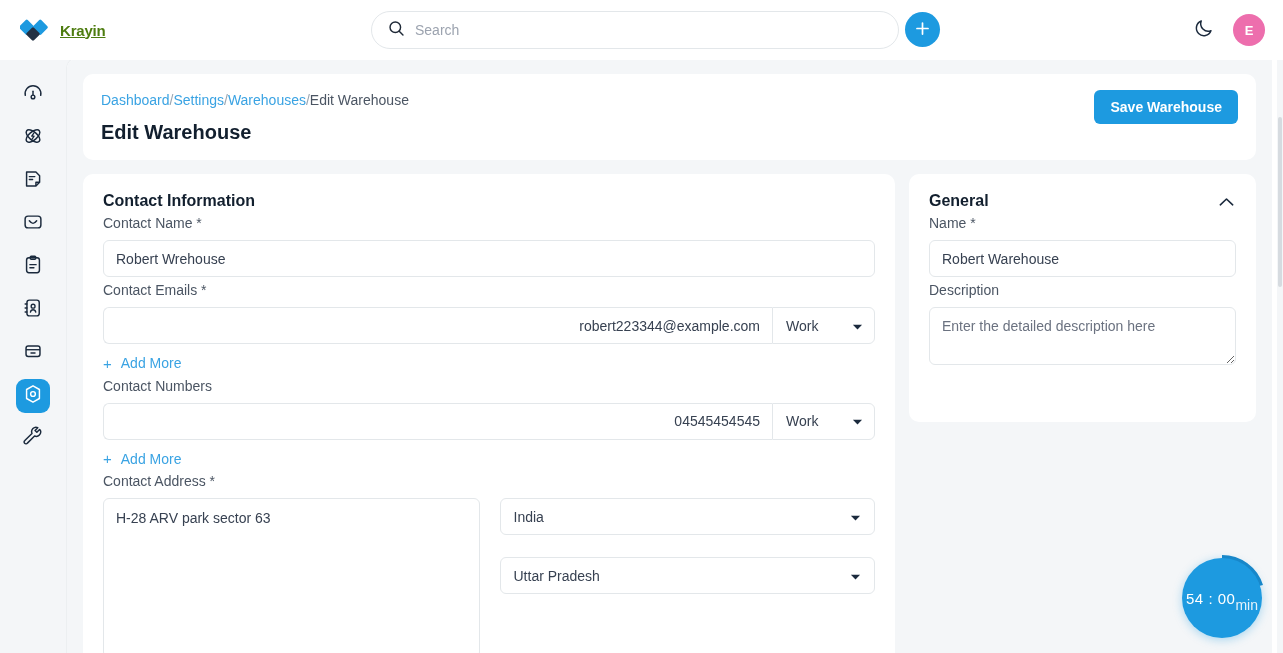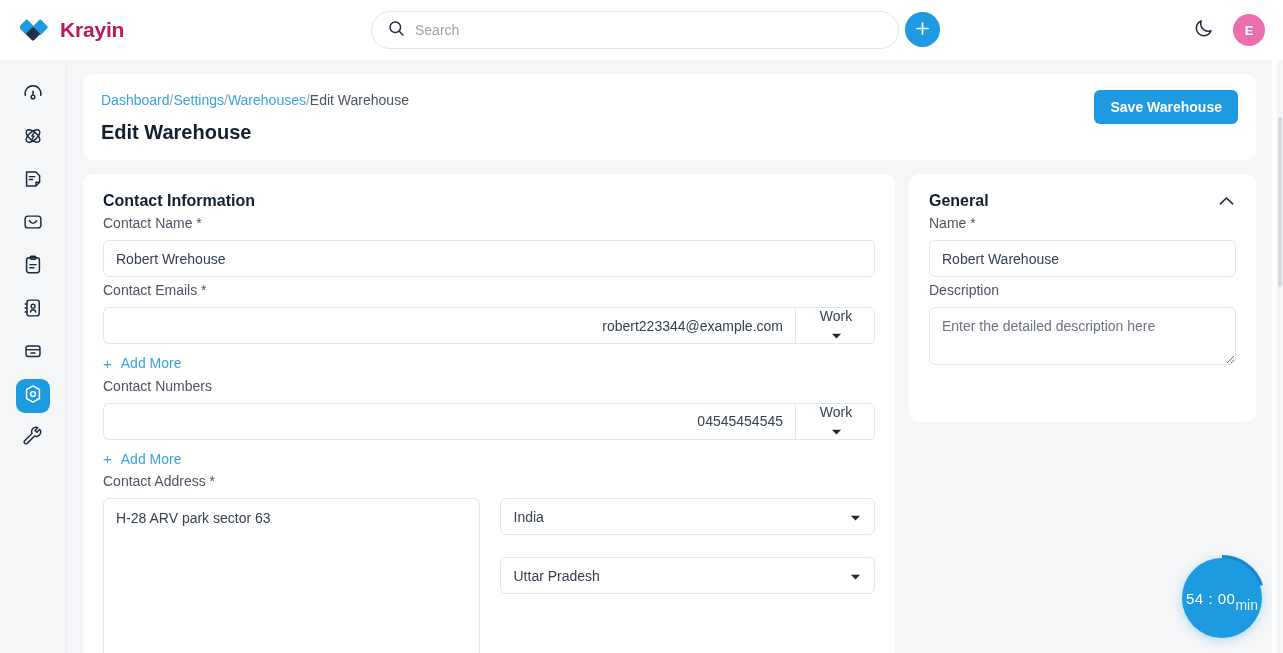--- a/index.html
+++ b/index.html
@@ -14,21 +14,21 @@
   
   .header {
     position: absolute; top: 0; left: 0;
     width: 1283px; height: 60px;
     background: #ffffff;
     display: flex; align-items: center;
     z-index: 30;
   }
   .brand { display: flex; align-items: center; gap: 10px; margin-left: 20px; width: 300px; }
   .brand-logo { width: 30px; height: 28px; position: relative; flex: none; }
-  .brand-name { font-size: 21px; font-weight: 700; color: #be185d; letter-spacing: -0.2px; }
+  .brand-name { font-size: 15px; font-weight: 700; color: #4d7c0f; letter-spacing: -0.2px; text-decoration: underline; }
 
   .search-wrap {
     position: absolute; left: 371px; top: 11px;
     width: 528px; height: 38px;
     border: 1px solid #e3e7ea; border-radius: 19px;
     background: #fff; display: flex; align-items: center; padding: 0 16px; gap: 10px;
   }
   .search-input {
     border: none; outline: none; background: transparent;
     font-family: "Liberation Sans", sans-serif; font-size: 14px; color: #374151;
@@ -109,43 +109,43 @@
 
   .body-grid { display: flex; gap: 14px; margin-top: 14px; }
 
   .card {
     background: #fff; border-radius: 10px; padding: 18px 20px;
   }
   .card-left { width: 812px; }
   .card-right { width: 359px; height: 248px; }
 
   .card-title { font-size: 16px; font-weight: 700; color: #121f2e; }
-  .card-head-row { display: flex; align-items: flex-start; justify-content: space-between; }
+  .card-head-row { display: flex; align-items: flex-end; justify-content: space-between; }
   .chev-btn { background: none; border: none; cursor: pointer; padding: 2px 2px 0 2px; }
 
   .field { margin-top: 5px; }
   .field-label { font-size: 14px; color: #4b5563; margin-bottom: 9px; display: block; }
 
   .inp {
     width: 100%; height: 37px; border: 1px solid #e3e7ea; border-radius: 6px;
     background: #fff; padding: 0 12px; font-size: 14px; color: #374151;
     font-family: "Liberation Sans", sans-serif; outline: none;
   }
   .inp::placeholder { color: #9ca3af; }
 
   .combo { display: flex; width: 100%; }
   .combo .inp {
     border-radius: 6px 0 0 6px; border-right: none; flex: 1; text-align: right;
   }
   .combo-select {
-    width: 80px; height: 37px; border: 1px solid #e3e7ea; border-radius: 0 6px 6px 0;
+    width: 103px; height: 37px; border: 1px solid #e3e7ea; border-radius: 0 6px 6px 0;
     background: #fff; font-size: 14px; color: #374151;
     font-family: "Liberation Sans", sans-serif;
     display: flex; align-items: center; justify-content: space-between;
-    padding: 0 11px 0 13px; cursor: pointer; flex-direction: column;
+    padding: 0 11px 0 13px; cursor: pointer;
   }
 
   .add-more {
     margin-top: 11px; font-size: 14px; color: #3aa3e3;
     display: inline-flex; align-items: center; gap: 9px; cursor: pointer;
   }
   .add-more .plus { font-size: 15px; line-height: 1; }
 
   .addr-grid { display: flex; gap: 20px; }
   .addr-left { width: 382px; }

